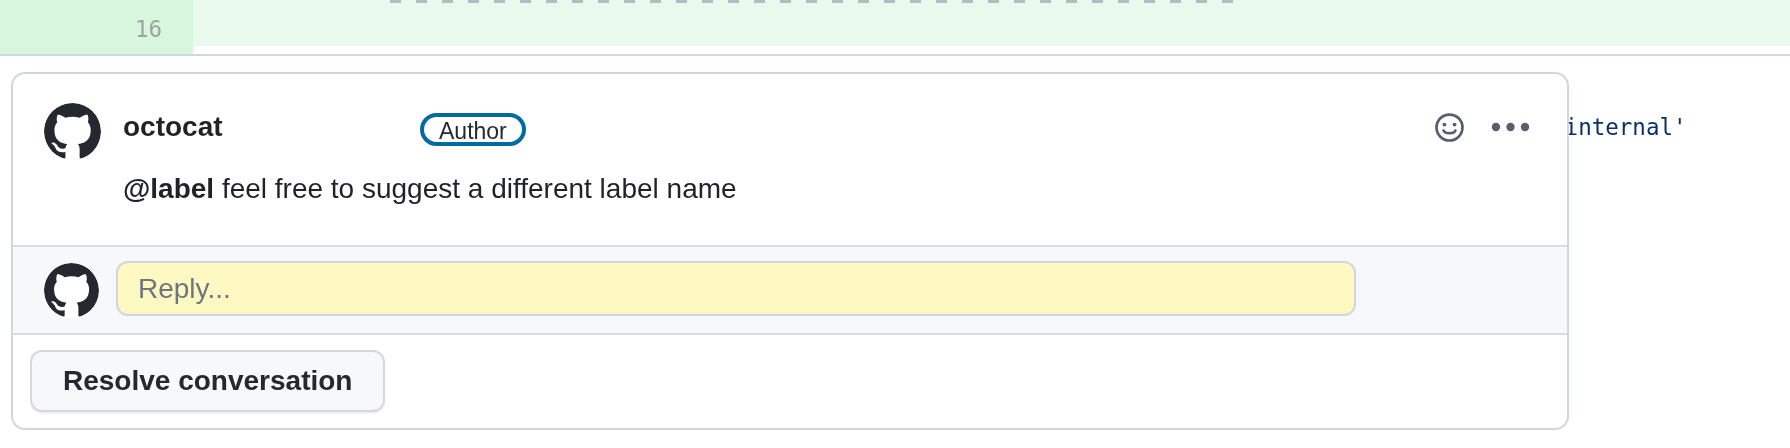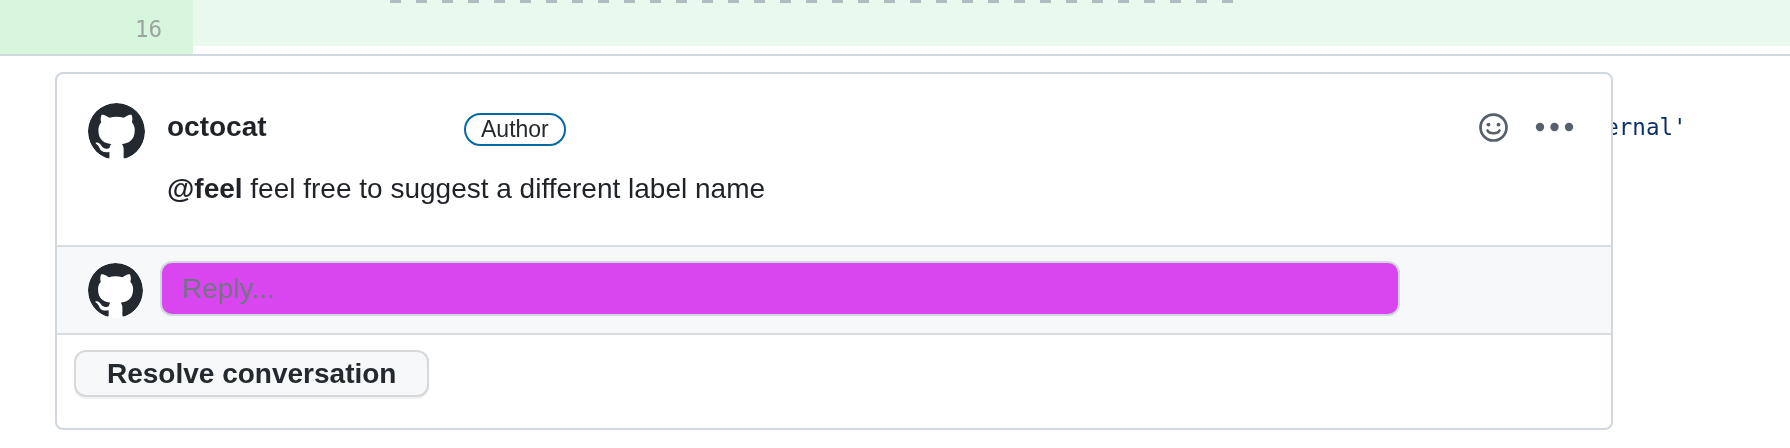--- a/index.html
+++ b/index.html
@@ -17,43 +17,43 @@
   .marker{position:absolute;left:24px;color:#24292f;}
   .codeline{position:absolute;left:17px;color:#0a3069;}
   .kw{color:#116329;}
   .punct{color:#24292f;}
   .expr{color:#0a3069;}
   .clipped{position:absolute;left:390px;top:0;width:855px;height:3px;opacity:.55;
     background:repeating-linear-gradient(90deg,#7c8da0 0 11px,transparent 11px 26px);}
   .diff-border{position:absolute;left:0;top:54px;width:1790px;height:2px;background:#d1d9e0;}
   
   .card{position:absolute;left:11px;top:72px;width:1558px;height:358px;box-sizing:border-box;
-    background:#ffffff;border:2px solid #d0d7de;border-radius:8px;overflow:hidden;margin-left:44px;}
+    background:#ffffff;border:2px solid #d0d7de;border-radius:14px;overflow:hidden;}
   .avatar{position:absolute;border-radius:50%;overflow:hidden;background:#ffffff;}
   .avatar svg{display:block;width:100%;height:100%;}
   .av1{left:31px;top:29px;width:57px;height:57px;cursor:pointer;}
   .av2{left:31px;top:189px;width:55px;height:55px;}
   .login{position:absolute;left:110px;top:38px;font-size:28px;font-weight:bold;color:#1f2328;line-height:30px;cursor:pointer;}
   .timestamp{position:absolute;left:220px;top:38px;font-size:28px;color:#57606a;line-height:30px;cursor:pointer;}
-  .badge{position:absolute;left:407px;top:39px;height:33px;box-sizing:border-box;border:2px solid #0369a1;
+  .badge{position:absolute;left:407px;top:39px;height:33px;box-sizing:border-box;border:4px solid #0369a1;
     border-radius:17px;padding:0 15px;font-size:23px;line-height:29px;color:#25292e;font-weight:500;background:#fff;}
   .iconbtn{position:absolute;background:none;border:none;padding:0;margin:0;cursor:pointer;line-height:0;}
   .smiley{left:1421px;top:38px;width:31px;height:31px;}
   .kebab{left:1475px;top:37px;width:46px;height:32px;}
   .body{position:absolute;left:110px;top:94px;right:40px;font-size:28px;line-height:42px;color:#1f2328;}
   .mention{font-weight:bold;color:#1f2328;cursor:pointer;}
   .divider{position:absolute;left:0;right:0;height:2px;background:#d7dce1;}
   .div1{top:171px;}
   .div2{top:259px;}
   .replybg{position:absolute;left:0;right:0;top:173px;height:86px;background:#f6f8fa;}
   .replyinput{position:absolute;left:103px;top:187px;width:1240px;height:55px;box-sizing:border-box;
-    border:2px solid #d0d7de;border-radius:12px;background:#d946ef;padding:0 20px;
+    border:2px solid #d0d7de;border-radius:12px;background:#fef9c3;padding:0 20px;
     font-family:"Liberation Sans",sans-serif;font-size:28px;color:#1f2328;outline:none;}
   .replyinput::placeholder{color:#6e7781;opacity:1;}
-  .resolve{position:absolute;left:17px;top:276px;height:47px;padding:0 31px;box-sizing:border-box;
+  .resolve{position:absolute;left:17px;top:276px;height:62px;padding:0 31px;box-sizing:border-box;
     background:#f6f8fa;border:2px solid rgba(31,35,40,0.15);border-radius:12px;
     font-family:"Liberation Sans",sans-serif;font-size:28px;font-weight:bold;color:#24292f;
     box-shadow:0 2px 0 rgba(31,35,40,0.06);cursor:pointer;}
 </style>
 </head>
 <body>
 
 <div id="screen">
 
   <div class="diff-row">
@@ -87,21 +87,21 @@
       </svg>
     </button>
     <button class="iconbtn kebab">
       <svg viewBox="0 0 46 32" width="46" height="32">
         <circle cx="8" cy="16" r="4.2" fill="#57606a"></circle>
         <circle cx="22.5" cy="16" r="4.2" fill="#57606a"></circle>
         <circle cx="37" cy="16" r="4.2" fill="#57606a"></circle>
       </svg>
     </button>
 
-    <div class="body"><span class="mention">@feel</span><span> feel free to suggest a different label name</span></div>
+    <div class="body"><span class="mention">@label</span><span> feel free to suggest a different label name</span></div>
 
     <div class="divider div1"></div>
 
     <div class="replybg"></div>
     <div class="avatar av2">
       <svg viewBox="0 0 16 16">
         <path fill="#24292f" d="M8 0C3.58 0 0 3.58 0 8c0 3.54 2.29 6.53 5.47 7.59.4.07.55-.17.55-.38 0-.19-.01-.82-.01-1.49-2.01.37-2.53-.49-2.69-.94-.09-.23-.48-.94-.82-1.13-.28-.15-.68-.52-.01-.53.63-.01 1.08.58 1.23.82.72 1.21 1.87.87 2.33.66.07-.52.28-.87.51-1.07-1.78-.2-3.64-.89-3.64-3.95 0-.87.31-1.59.82-2.15-.08-.2-.36-1.02.08-2.12 0 0 .67-.21 2.2.82.64-.18 1.32-.27 2-.27s1.36.09 2 .27c1.53-1.04 2.2-.82 2.2-.82.44 1.1.16 1.92.08 2.12.51.56.82 1.27.82 2.15 0 3.07-1.87 3.75-3.65 3.95.29.25.54.73.54 1.48 0 1.07-.01 1.93-.01 2.2 0 .21.15.46.55.38A8.01 8.01 0 0 0 16 8c0-4.42-3.58-8-8-8z"></path>
       </svg>
     </div>
     <input class="replyinput" type="text" placeholder="Reply..." style="">

